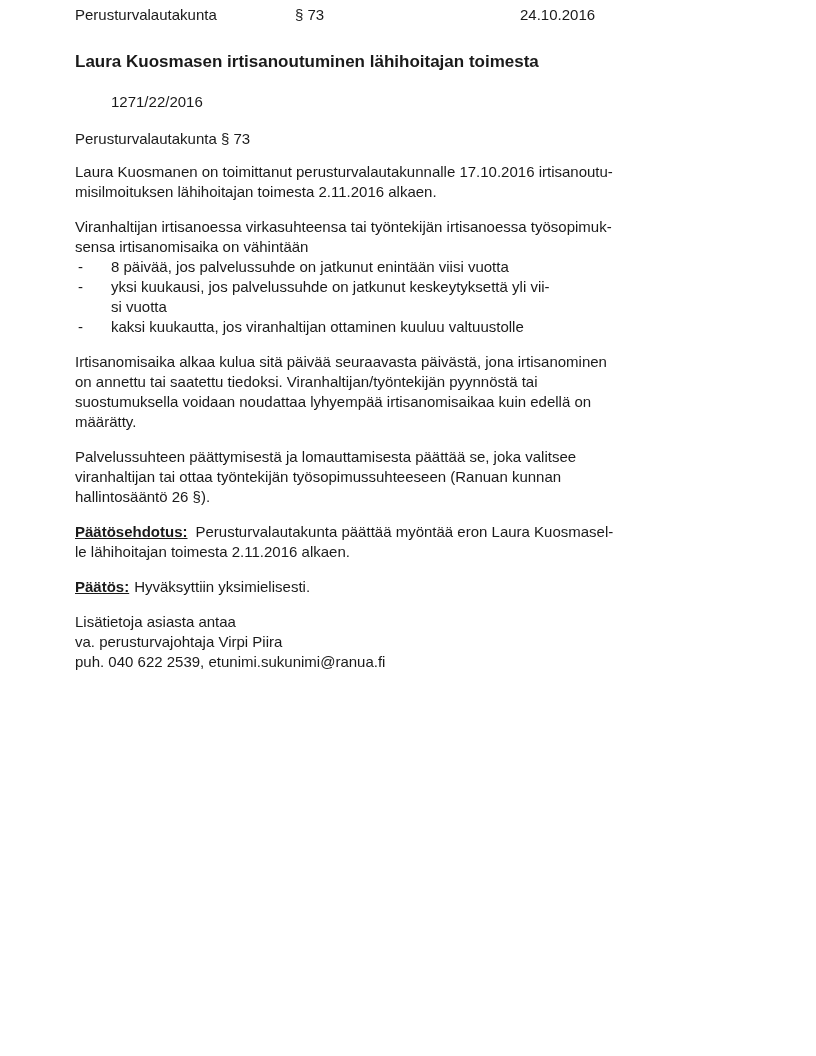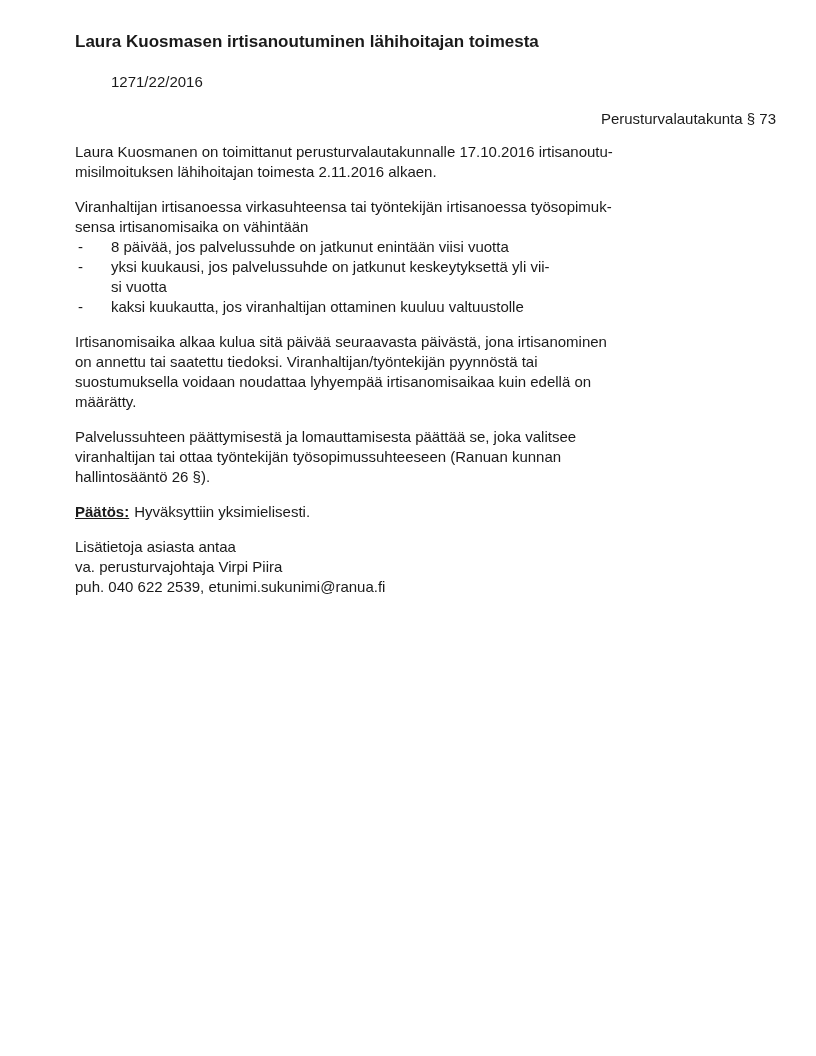--- a/index.html
+++ b/index.html
@@ -19,41 +19,46 @@
   }
   .header-row { position: relative; height: 20px; }
   .h-committee { position: absolute; left: 0; top: 0; }
   .h-section   { position: absolute; left: 220px; top: 0; }
   .h-date      { position: absolute; left: 445px; top: 0; }
   .title {
     margin-top: 26px;
     font-size: 17px; line-height: 22px; font-weight: bold;
   }
   .case-number { margin-top: 19px; margin-left: 36px; }
-  .section-heading { margin-top: 17px; text-align: right; }
+  .section-heading { margin-top: 17px; }
   .body-col { margin-top: 13px; width: 596px; }
   .block { margin: 0 0 15px 0; }
   .tight { margin-bottom: 0; }
   .lines { white-space: pre-line; }
   .bullet-list { margin-bottom: 15px; }
   .bullet { display: flex; }
   .bullet-marker { flex: 0 0 36px; box-sizing: border-box; padding-left: 3px; }
   .bullet-text { flex: 1 1 auto; }
   .para-label {
     font-weight: bold;
     text-decoration: underline;
     margin-right: 8px;
   }
   .decision-label-gap { margin-right: 5px; }
 </style>
 </head>
 <body>
 
 <div class="doc">
 
+  <div class="header-row">
+    <span class="h-committee">Perusturvalautakunta</span>
+    <span class="h-section">§ 73</span>
+    <span class="h-date">24.10.2016</span>
+  </div>
 
   <div class="title">Laura Kuosmasen irtisanoutuminen lähihoitajan toimesta</div>
 
   <div class="case-number">1271/22/2016</div>
 
   <div class="section-heading">Perusturvalautakunta § 73</div>
 
   <div class="body-col">
 
     <div class="block lines">Laura Kuosmanen on toimittanut perusturvalautakunnalle 17.10.2016 irtisanoutu-
@@ -80,20 +85,24 @@
 
     <div class="block lines">Irtisanomisaika alkaa kulua sitä päivää seuraavasta päivästä, jona irtisanominen
 on annettu tai saatettu tiedoksi. Viranhaltijan/työntekijän pyynnöstä tai
 suostumuksella voidaan noudattaa lyhyempää irtisanomisaikaa kuin edellä on
 määrätty.</div>
 
     <div class="block lines">Palvelussuhteen päättymisestä ja lomauttamisesta päättää se, joka valitsee
 viranhaltijan tai ottaa työntekijän työsopimussuhteeseen (Ranuan kunnan
 hallintosääntö 26 §).</div>
 
+    <div class="block">
+      <span class="para-label">Päätösehdotus:</span><span class="lines">Perusturvalautakunta päättää myöntää eron Laura Kuosmasel-
+le lähihoitajan toimesta 2.11.2016 alkaen.</span>
+    </div>
 
     <div class="block">
       <span class="para-label decision-label-gap">Päätös:</span><span>Hyväksyttiin yksimielisesti.</span>
     </div>
 
     <div class="block lines">Lisätietoja asiasta antaa
 va. perusturvajohtaja Virpi Piira
 puh. 040 622 2539, etunimi.sukunimi@ranua.fi</div>
 
   </div>

